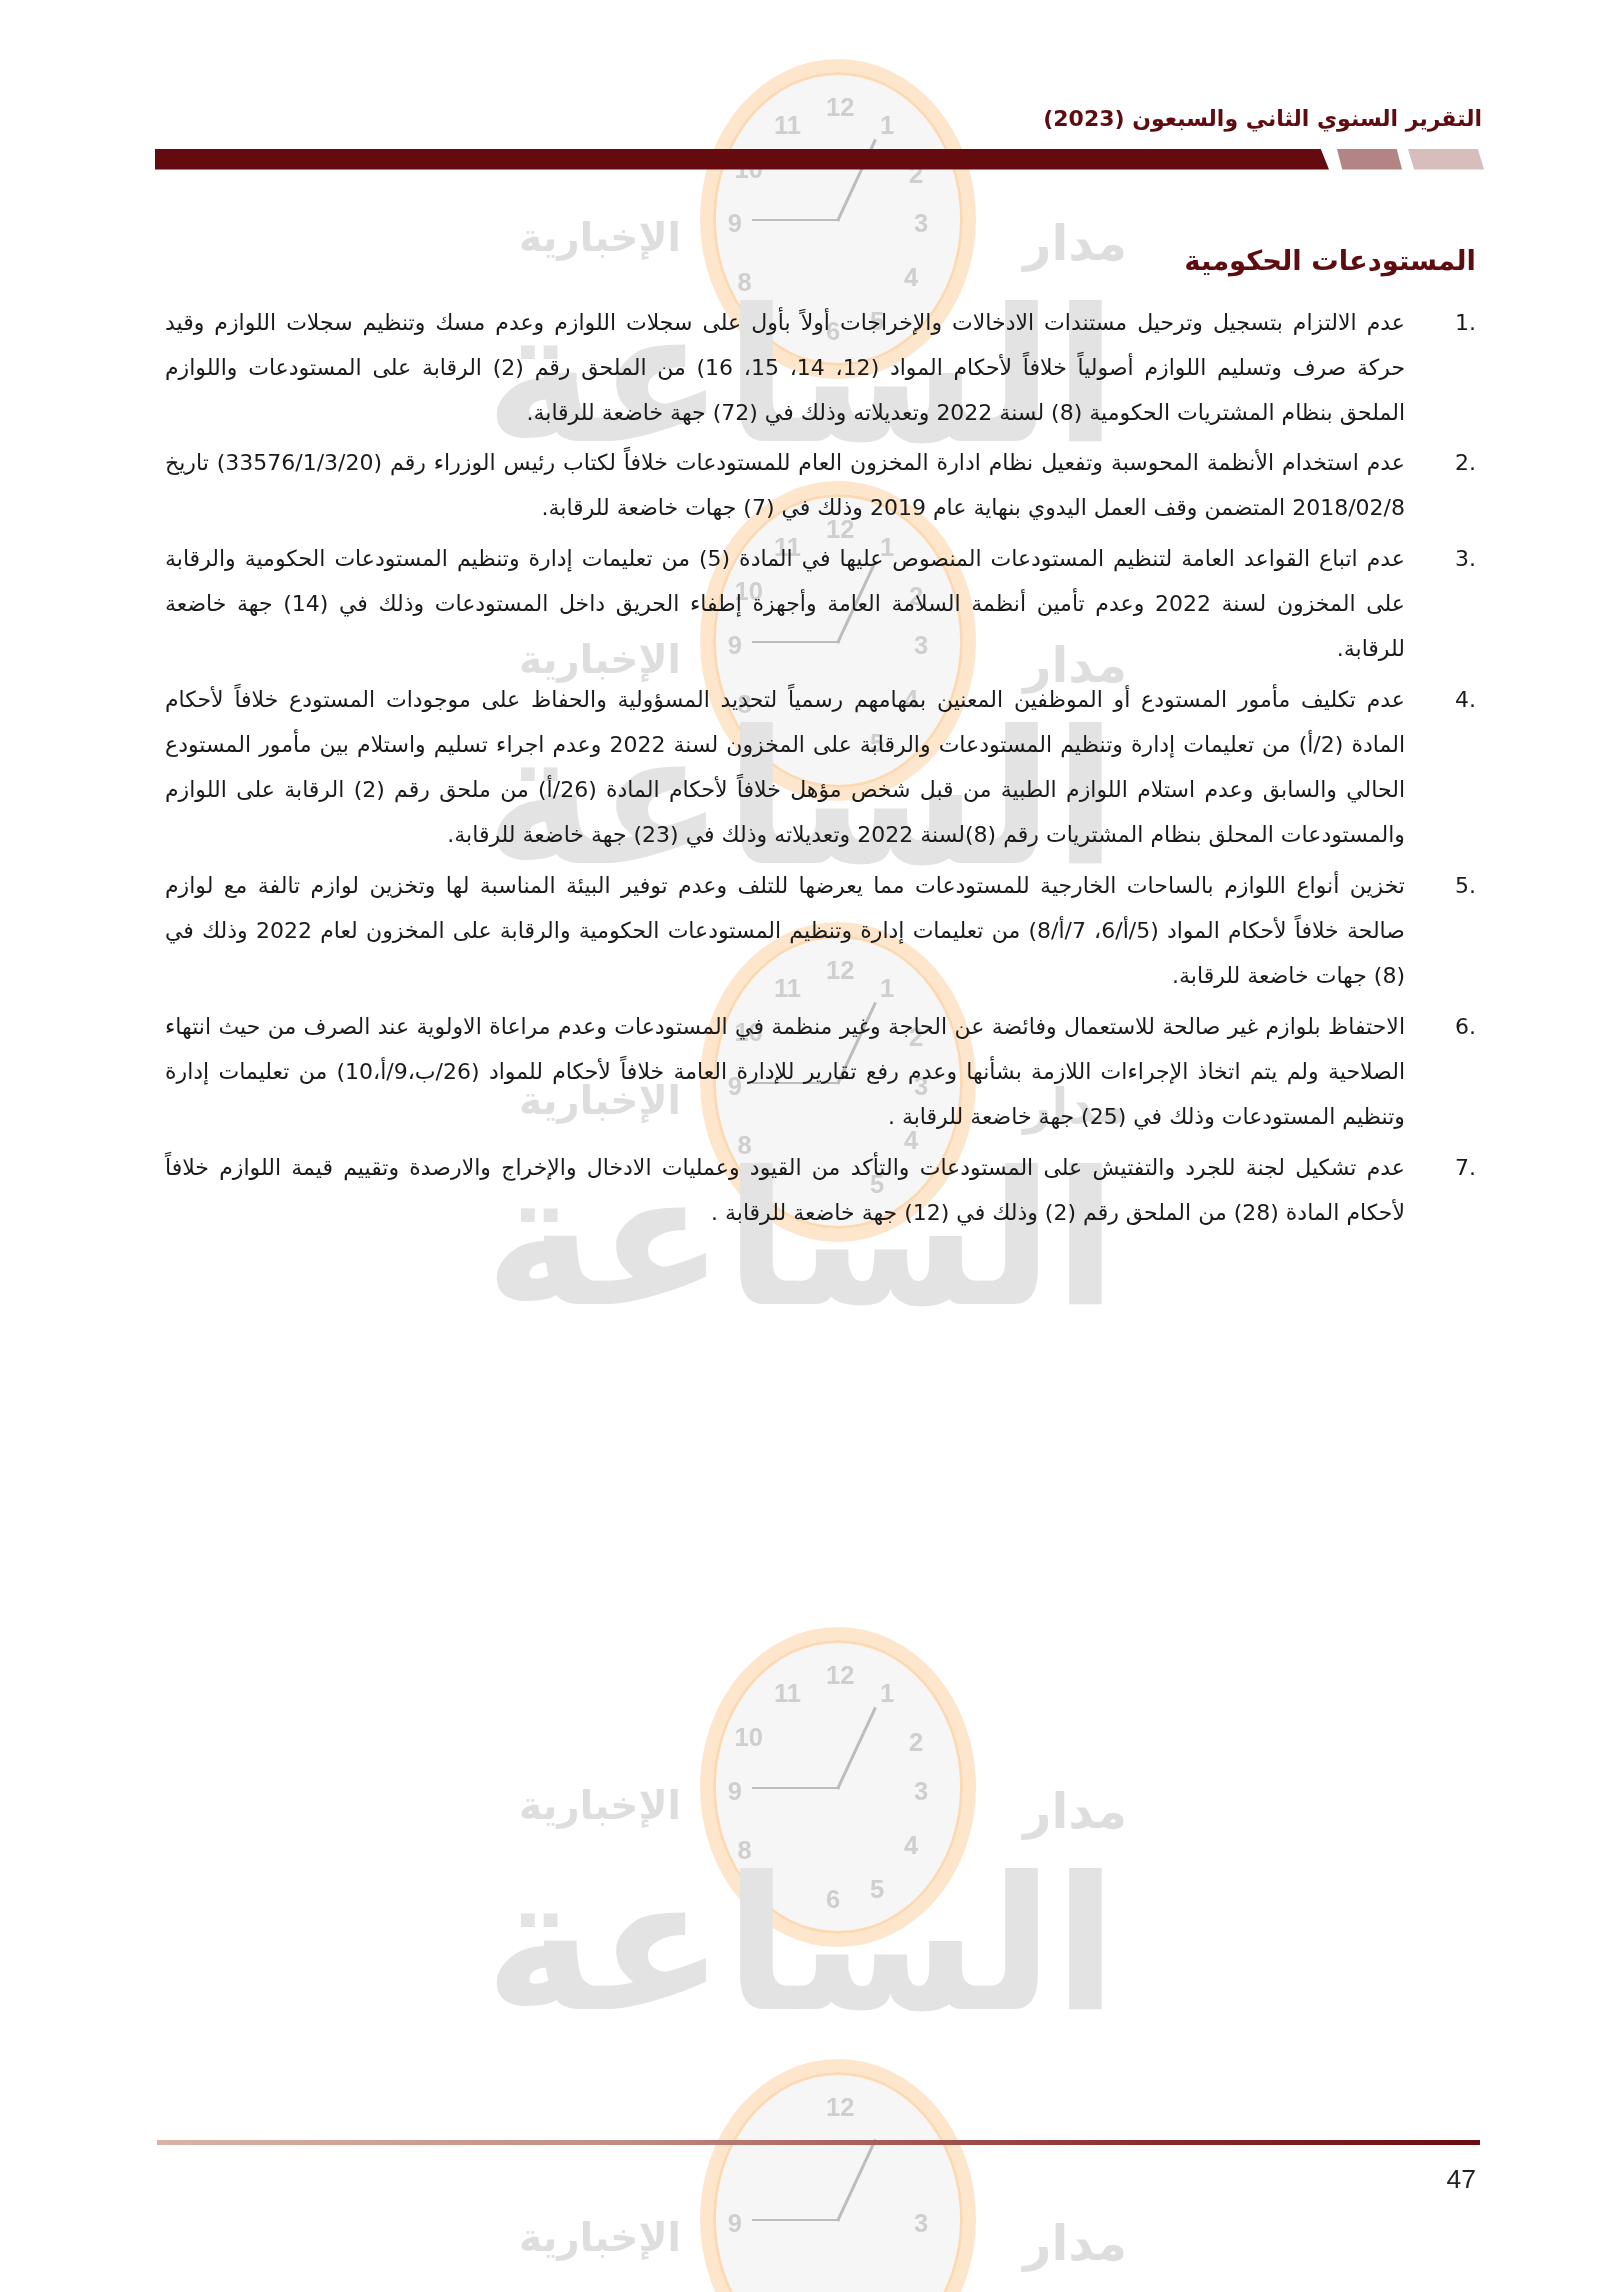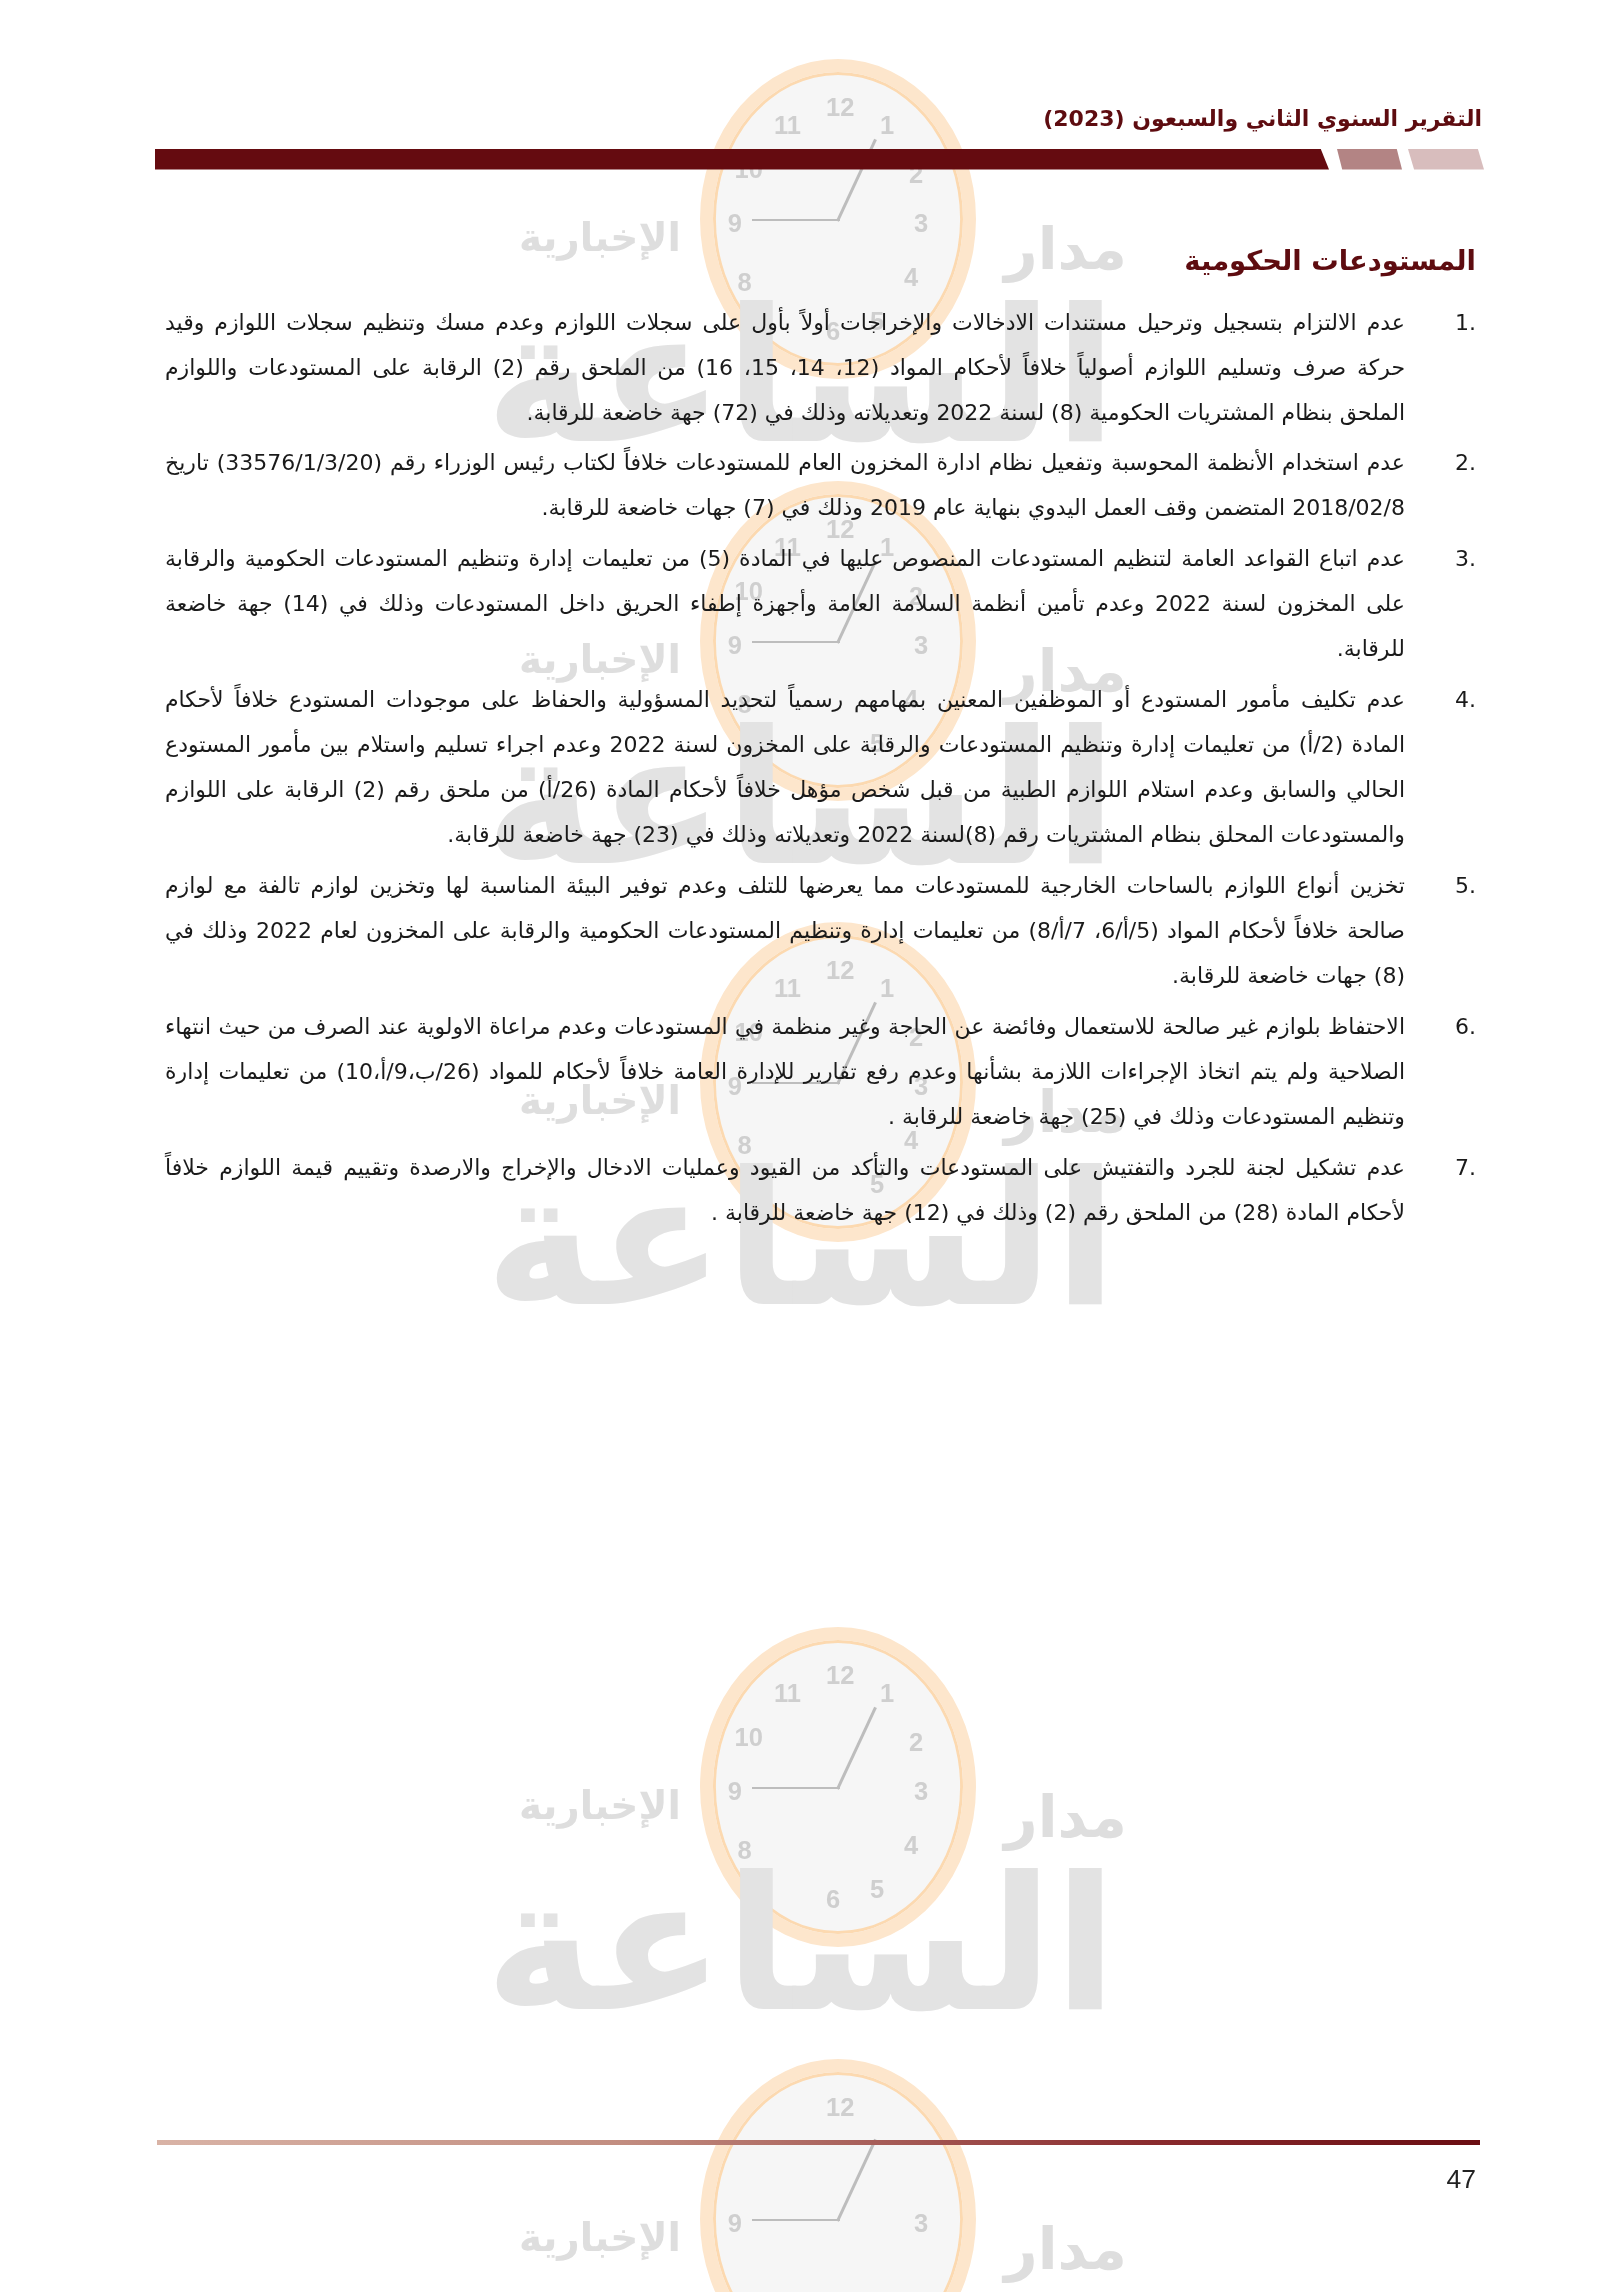--- a/index.html
+++ b/index.html
@@ -46,21 +46,21 @@
       transform: rotate(25deg); transform-origin: bottom center;
     }
     .wm-word-akhbar {
       position: absolute; left: 0; top: 176px;
       font-size: 39px; font-weight: bold; color: #dedede;
       direction: rtl;
       text-align: right;
     }
     .wm-word-madar {
       position: absolute; right: 0; top: 176px;
-      font-size: 58px; font-weight: bold; color: #dedede;
+      font-size: 49px; font-weight: bold; color: #dedede;
       direction: rtl;
     }
     .wm-word-saa {
       position: absolute; left: 9.8px; right: 9.8px; top: 245px;
       text-align: right;
       font-size: 186px; font-weight: bold; color: #e3e3e3;
       direction: rtl; line-height: 1;
       letter-spacing: 7.8px;
     }
 

